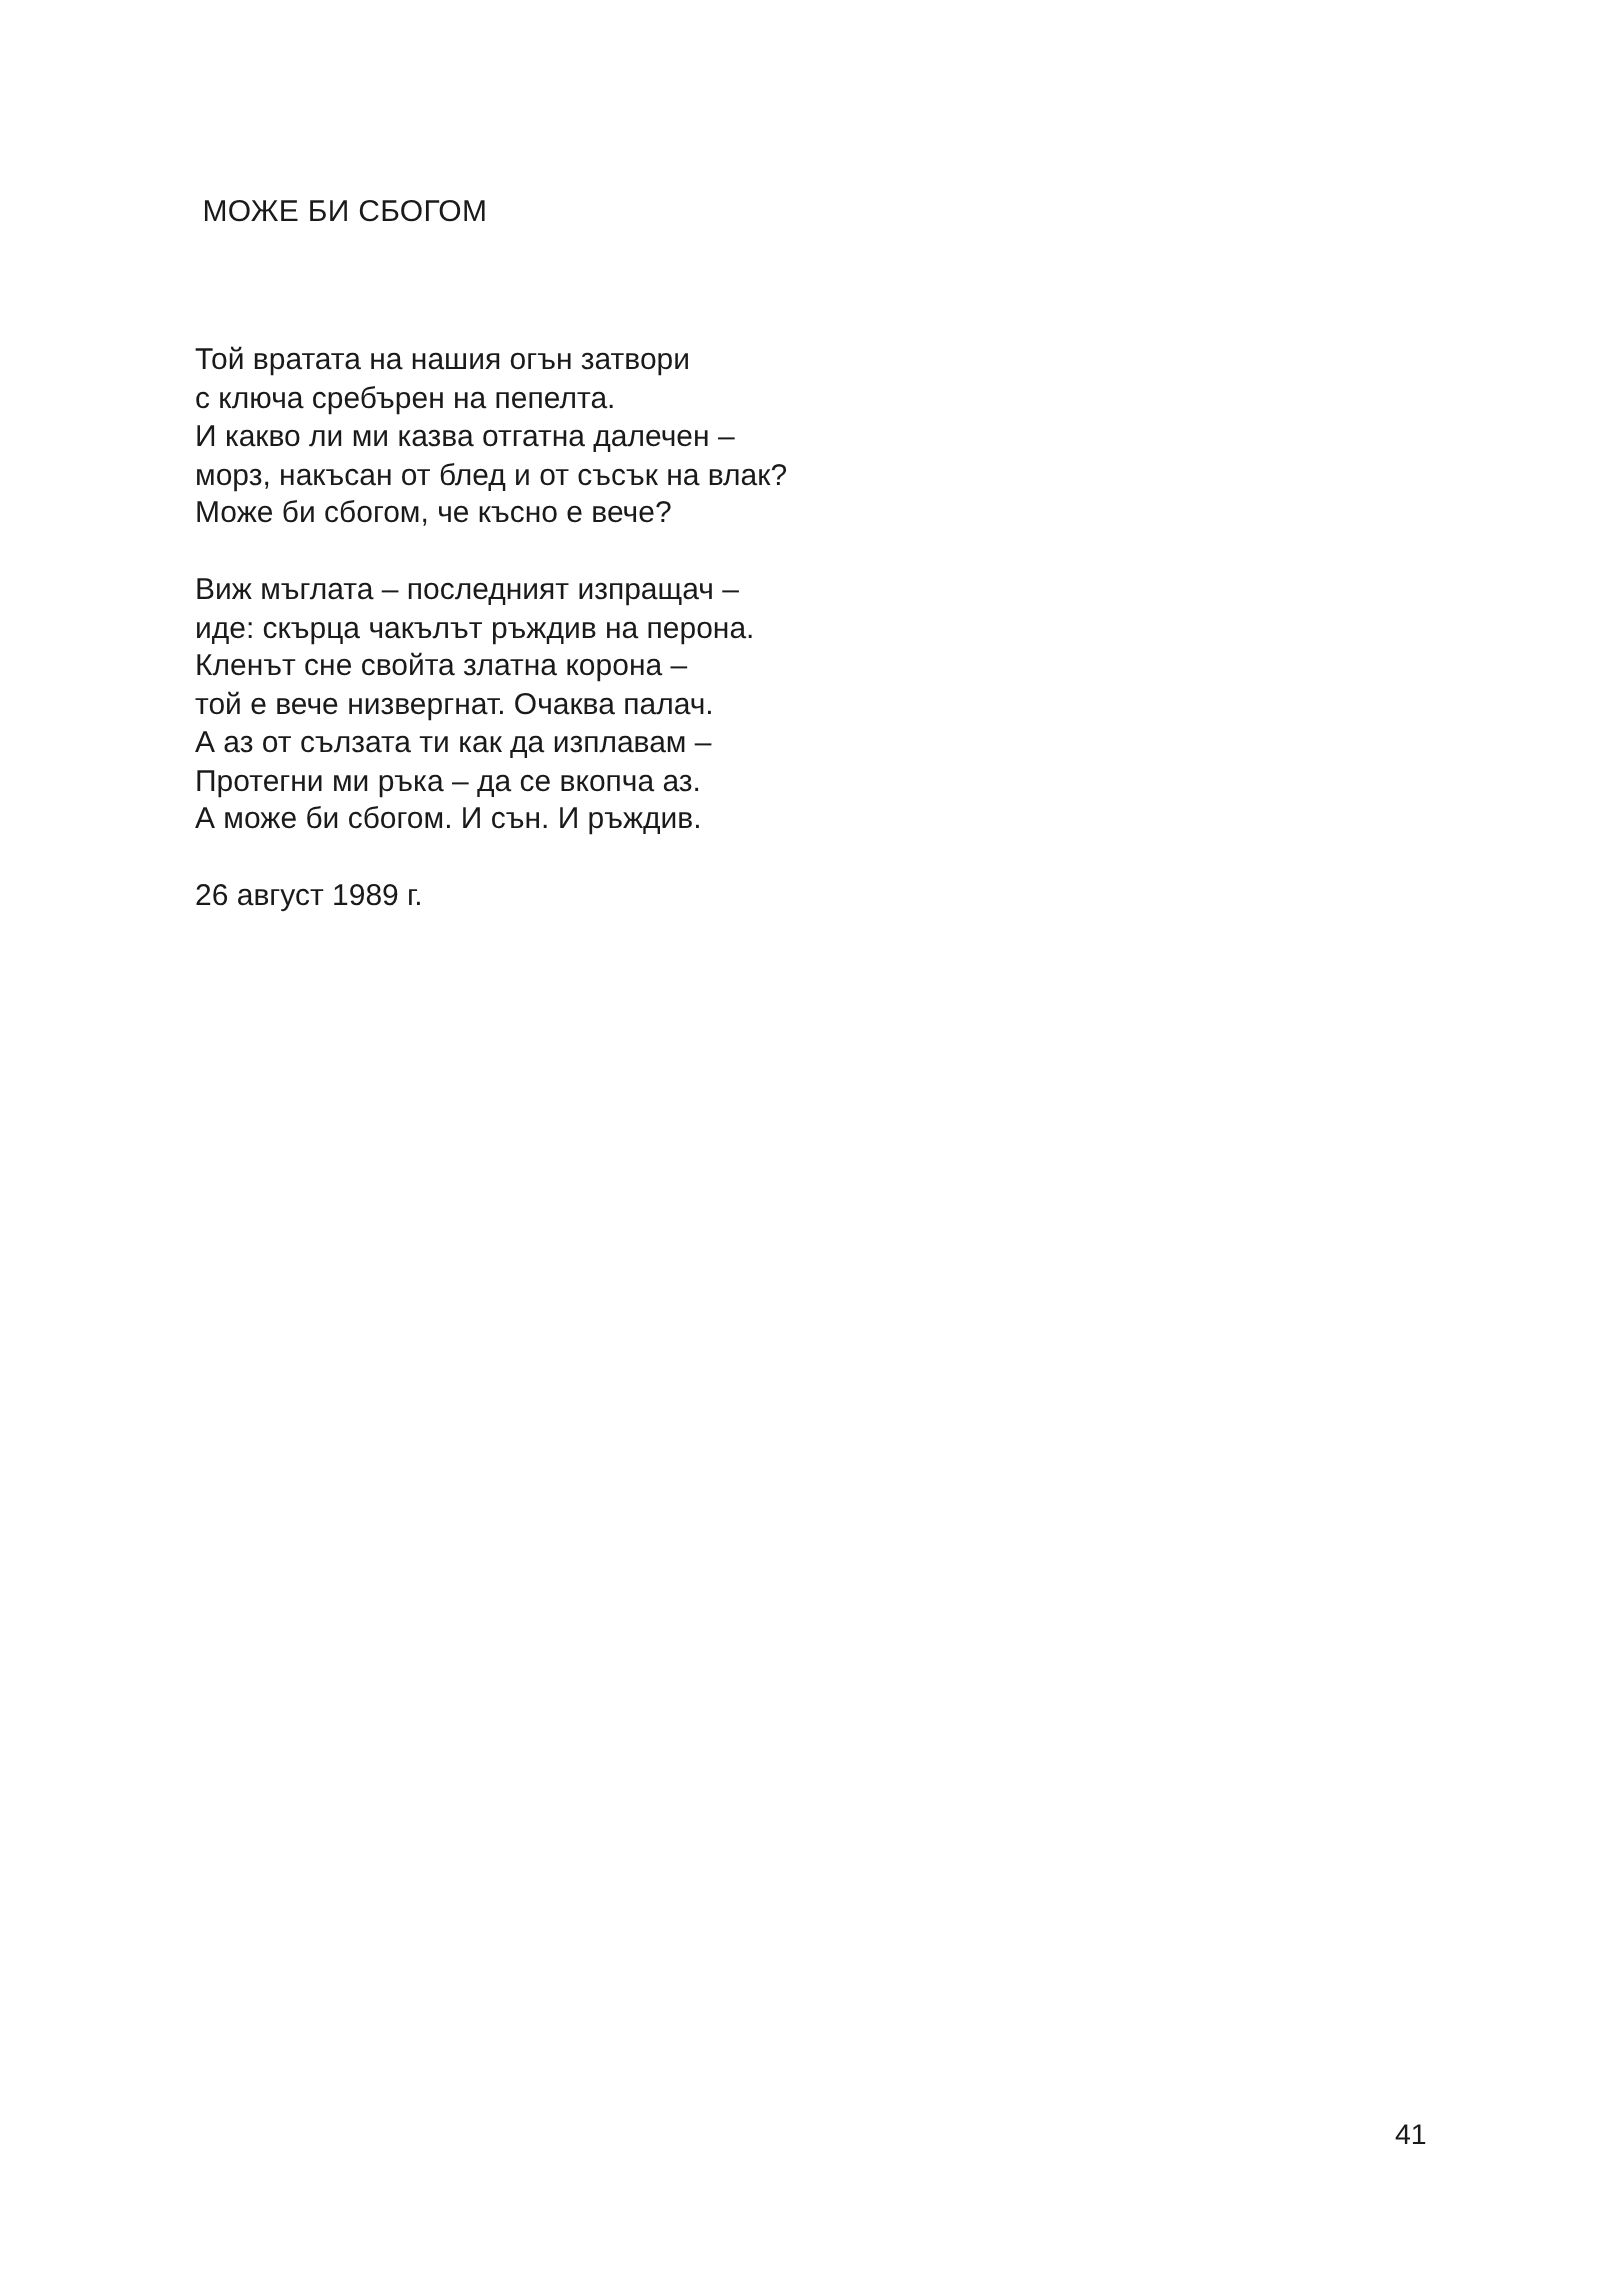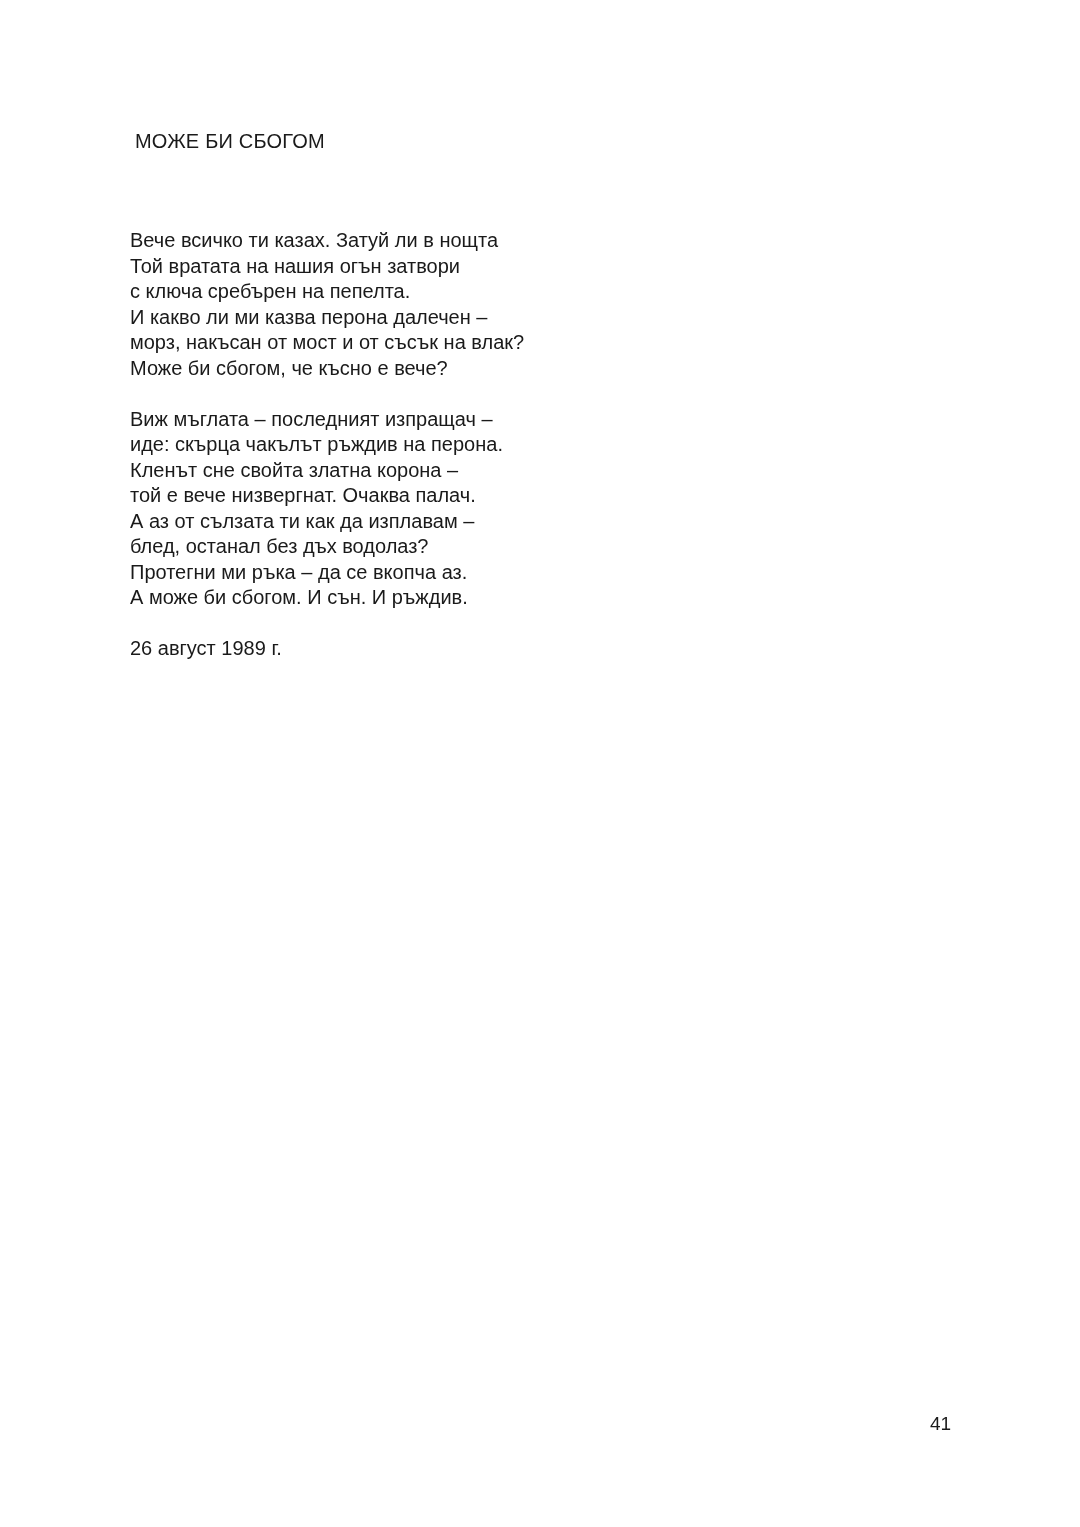--- a/index.html
+++ b/index.html
@@ -55,35 +55,33 @@
 </head>
 <body>
 
 <div class="page">
 
   <h1 class="poem-title" style="margin:0;">МОЖЕ БИ СБОГОМ</h1>
 
   <div class="poem-body">
 
     <div class="stanza">
-      <div class="poem-line">Вече всичко ти казах. Затуй ли в нощта</div>
       <div class="poem-line">Той вратата на нашия огън затвори</div>
       <div class="poem-line">с ключа сребърен на пепелта.</div>
-      <div class="poem-line">И какво ли ми казва перона далечен –</div>
-      <div class="poem-line">морз, накъсан от мост и от съсък на влак?</div>
+      <div class="poem-line">И какво ли ми казва отгатна далечен –</div>
+      <div class="poem-line">морз, накъсан от блед и от съсък на влак?</div>
       <div class="poem-line">Може би сбогом, че късно е вече?</div>
     </div>
 
     <div class="stanza">
       <div class="poem-line">Виж мъглата – последният изпращач –</div>
       <div class="poem-line">иде: скърца чакълът ръждив на перона.</div>
       <div class="poem-line">Кленът сне свойта златна корона –</div>
       <div class="poem-line">той е вече низвергнат. Очаква палач.</div>
       <div class="poem-line">А аз от сълзата ти как да изплавам –</div>
-      <div class="poem-line">блед, останал без дъх водолаз?</div>
       <div class="poem-line">Протегни ми ръка – да се вкопча аз.</div>
       <div class="poem-line">А може би сбогом. И сън. И ръждив.</div>
     </div>
 
     <div class="date-line">26 август 1989 г.</div>
   </div>
 
   <div class="page-number">41</div>
 
 </div>

